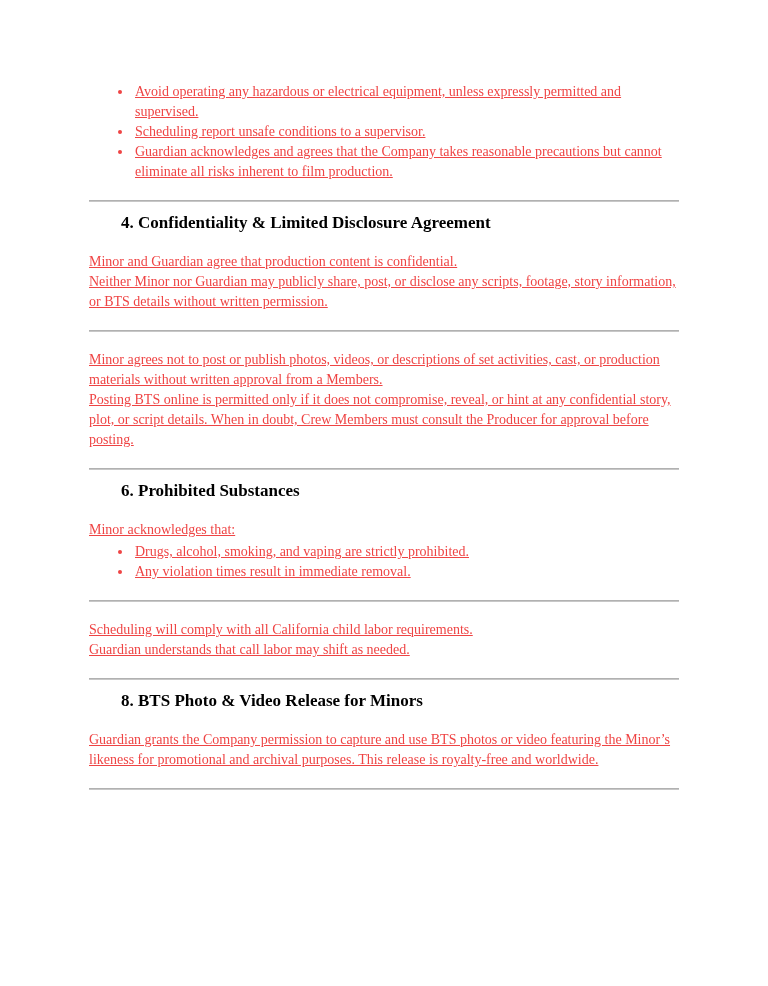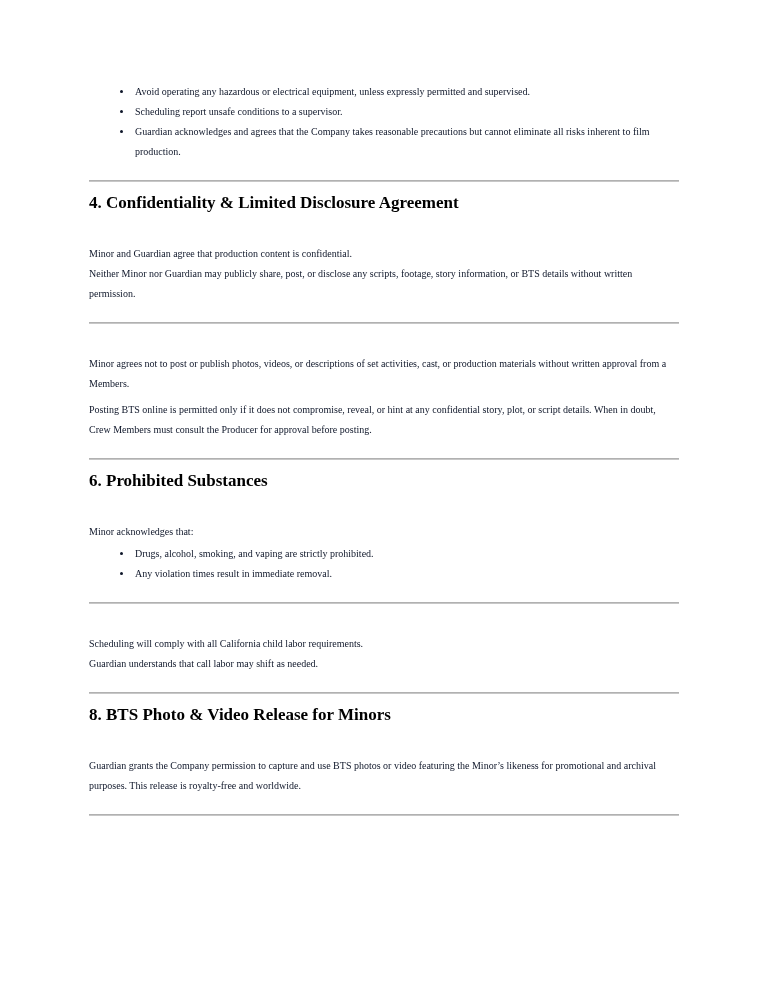--- a/index.html
+++ b/index.html
@@ -14,23 +14,24 @@
   .page {
     width: 768px;
     height: 986px;
     padding: 82px 89px 0 89px;
     background: #ffffff;
   }
   .content {
     width: 590px;
   }
   p, li {
-    font-size: 10px;
+    font-size: 14px;
     line-height: 20px;
-    color: #0f172a;
+    color: #ef4444;
+    text-decoration: underline;
   }
   p { white-space: pre-line; }
   ul.doc-list {
     list-style: disc outside;
     padding-left: 44px;
   }
   ul.doc-list li {
     padding-left: 2px;
   }
   .divider {
@@ -38,23 +39,24 @@
     margin-top: 18px;
     background: linear-gradient(#a6a6a6, #d2d2d2);
     border: none;
   }
   h3.section-heading {
     margin-top: 10px;
     font-size: 17px;
     line-height: 22px;
     font-weight: 700;
     color: #000000;
+    margin-left: 32px;
   }
-  .para-first { margin-top: 30px; }
-  .para-next  { margin-top: 6px; }
+  .para-first { margin-top: 18px; }
+  .para-next  { margin-top: 0; }
   .list-after-para { margin-top: 2px; }
 </style>
 </head>
 <body>
 
 <div class="page">
   <div class="content">
 
     <ul class="doc-list">
       <li>Avoid operating any hazardous or electrical equipment, unless expressly permitted and supervised.</li>

